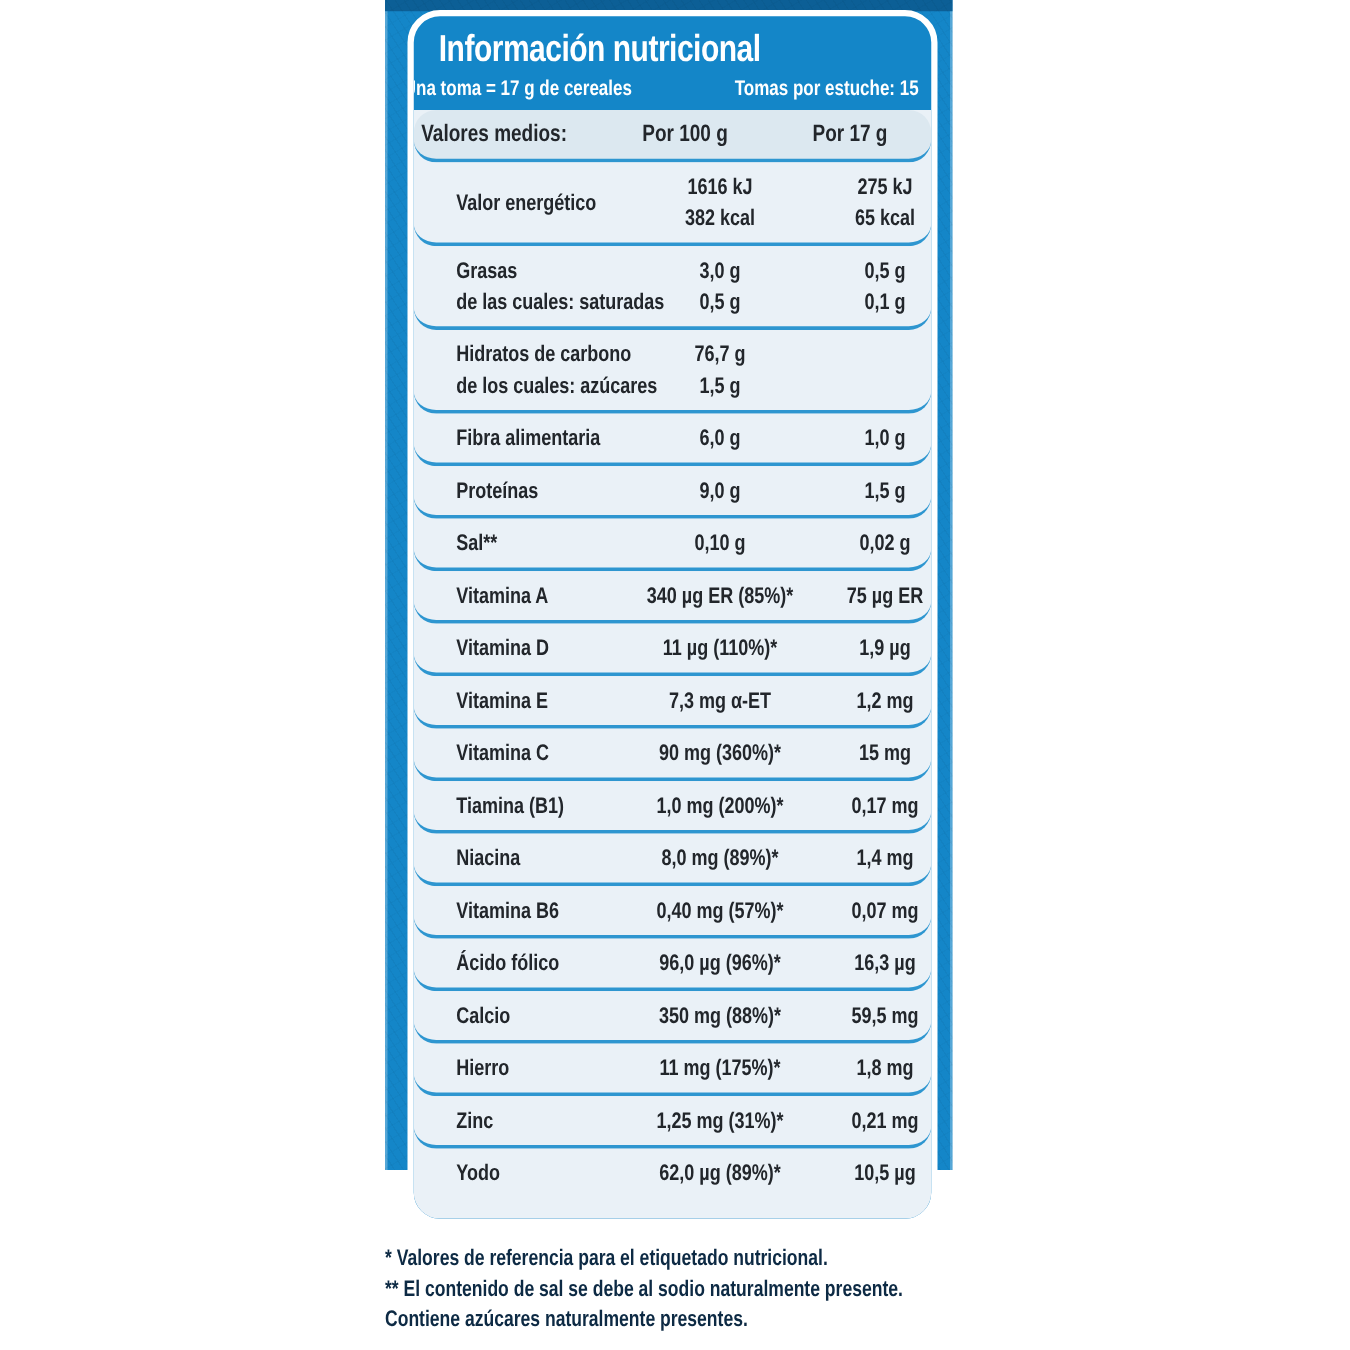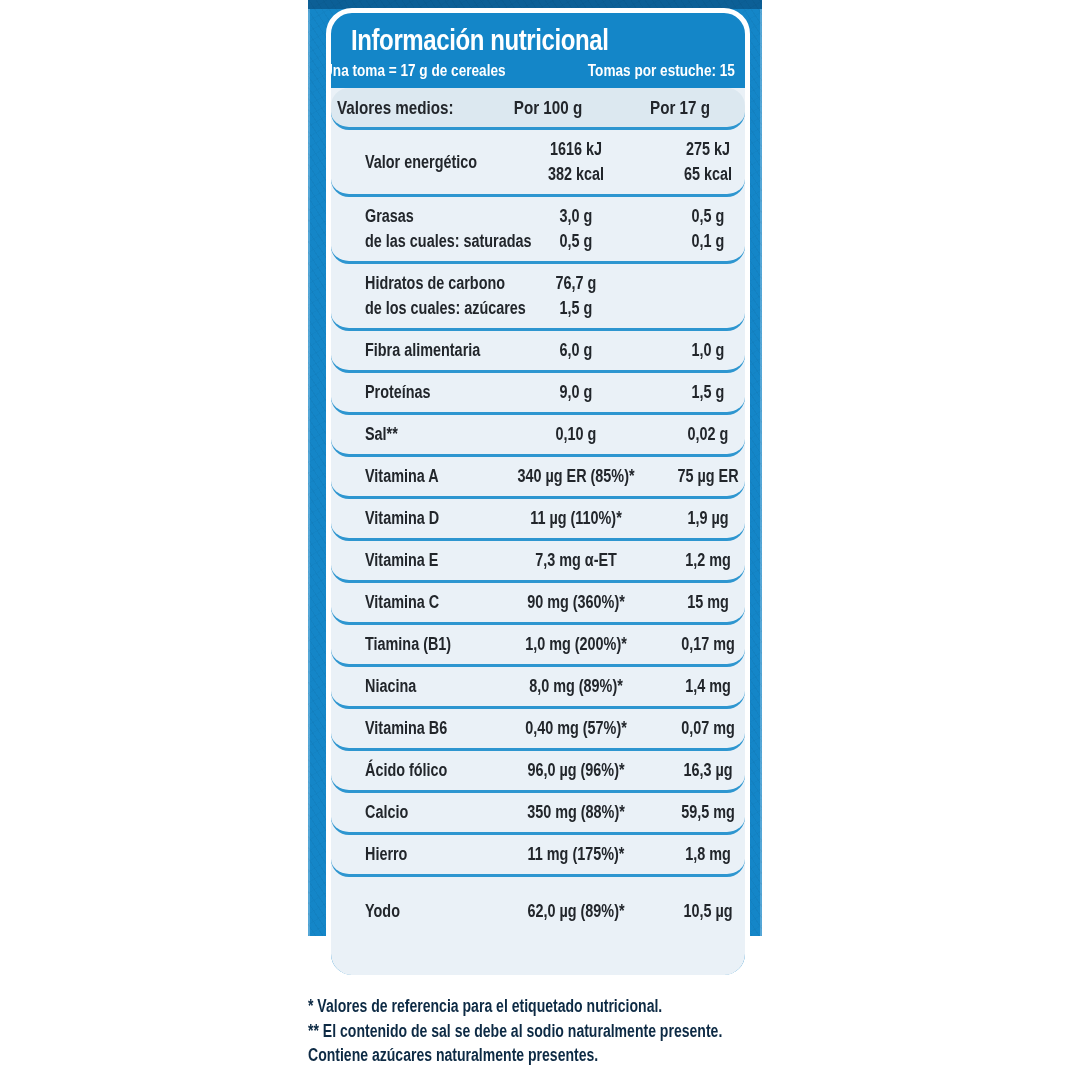--- a/index.html
+++ b/index.html
@@ -27,21 +27,21 @@
   .sub-row{display:flex;justify-content:flex-end;align-items:baseline;margin-top:3px;
            font-size:17px;font-weight:bold;line-height:20px;}
   .sub-left{display:inline-block;transform:scaleX(.8);transform-origin:left center;white-space:nowrap;}
   .sub-right{display:inline-block;transform:scaleX(.8);transform-origin:right center;white-space:nowrap;}
 
   
   .table{flex:1;background:var(--table-bg,#eaf1f7);display:flex;flex-direction:column;color:var(--ink,#22262b);}
   .thead{background:var(--thead-bg,#dce8f0);border-bottom:3px solid var(--divider,#2e96d0);}
   .trow, .thead{display:grid;grid-template-columns:132px 158px 106px;padding:7px 4px 7px 6px;align-items:center;border-radius:18px;}
   .trow{border-bottom:3px solid var(--divider,#2e96d0);padding-left:34px;}
-  .tbody .trow:last-child{border-bottom:none;margin-top:15px;}
+  .tbody .trow:last-child{border-bottom:none;}
   .cell{min-width:0;font-size:18px;font-weight:bold;}
   .thead .cell{font-size:19px;}
   .cell .line{display:block;line-height:25px;white-space:nowrap;transform:scaleX(.8);}
   .cell.label .line{transform-origin:left center;text-align:left;}
   .cell.val{text-align:center;}
   .cell.val .line{transform-origin:center center;text-align:center;}
   .thead .cell.val{text-align:center;}
   .thead .line{display:block;line-height:25px;white-space:nowrap;transform:scaleX(.8);}
   .thead .c0{transform-origin:left center;}
   .thead .c1,.thead .c2{transform-origin:center center;}
@@ -268,20 +268,31 @@
                 <span class="line">Hierro</span>
               </div>
     <div class="cell val">
                 <span class="line">11 mg (175%)*</span>
               </div>
     <div class="cell val">
                 <span class="line">1,8 mg</span>
               </div>
   </div>
 
+  <div class="trow">
+    <div class="cell label">
+                <span class="line">Zinc</span>
+              </div>
+    <div class="cell val">
+                <span class="line">1,25 mg (31%)*</span>
+              </div>
+    <div class="cell val">
+                <span class="line">0,21 mg</span>
+              </div>
+  </div>
 
   <div class="trow">
     <div class="cell label">
                 <span class="line">Yodo</span>
               </div>
     <div class="cell val">
                 <span class="line">62,0 µg (89%)*</span>
               </div>
     <div class="cell val">
                 <span class="line">10,5 µg</span>

